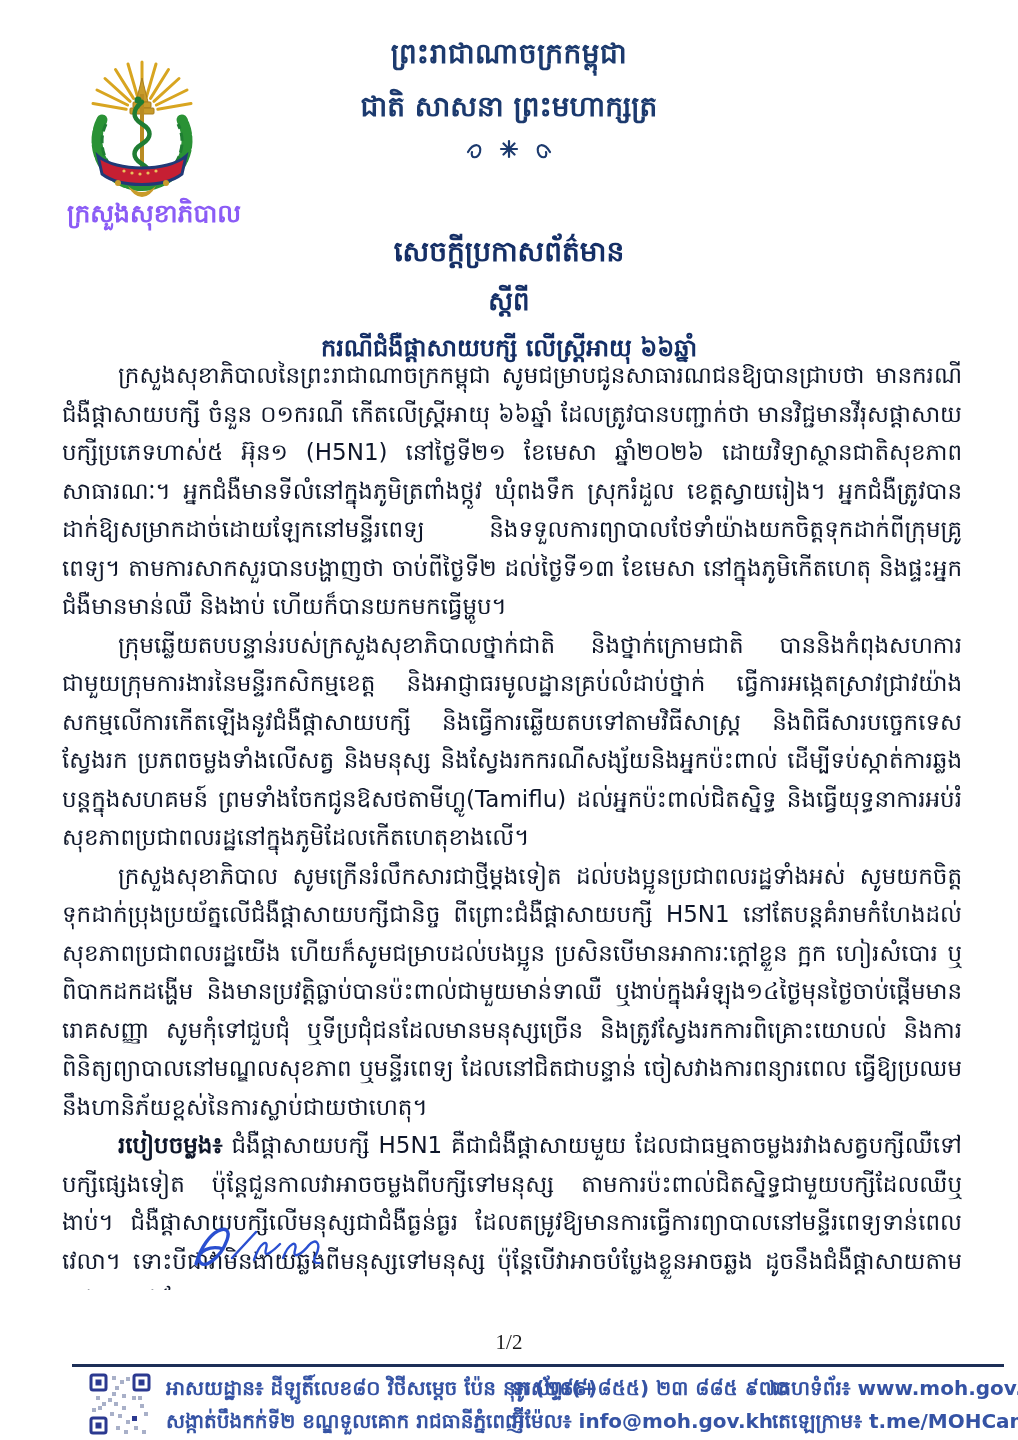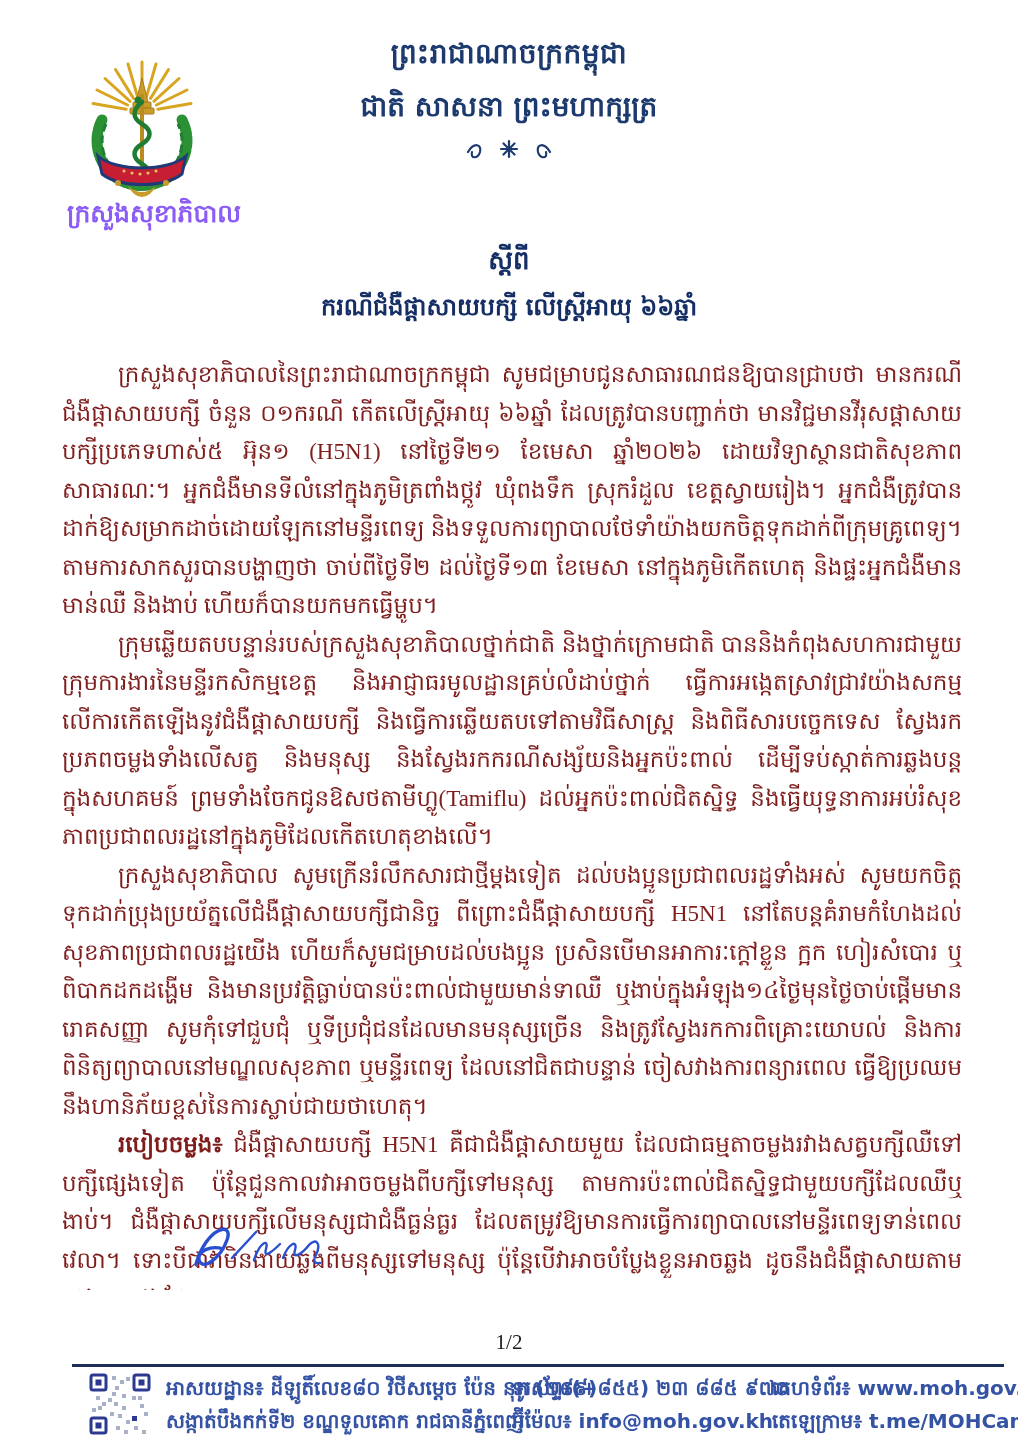--- a/index.html
+++ b/index.html
@@ -20,23 +20,22 @@
     font-size:25px;font-weight:bold;color:#8b5cf6;
   }
   
   .title-block{position:absolute;left:0;right:0;top:234px;text-align:center;color:#152f66;font-weight:bold;}
   .title-1{font-size:28px;}
   .title-2{font-size:26px;margin-top:10px;}
   .title-3{font-size:24px;margin-top:10px;}
   
   .body-block{
     position:absolute;left:62px;right:56px;top:356px;height:934px;overflow:hidden;
-    font-size:23px;line-height:38.5px;color:#7f1d1d;text-align:justify;
+    font-size:23px;line-height:38.5px;color:#0f172a;text-align:justify;
     word-break:break-word;
-    font-family:Liberation Serif, serif;
   }
   .body-block p{margin:0;text-indent:56px;overflow:hidden;}
   .p4-lead{font-weight:bold;}
   
   .signature{position:absolute;left:188px;top:1218px;}
   
   .pagenum{
     position:absolute;left:0;right:0;top:1330px;text-align:center;
     font-family:"Liberation Serif", serif;font-size:21px;color:#1a1a1a;
   }
@@ -110,20 +109,21 @@
           <line x1="45" y1="3" x2="45" y2="19"></line>
             <line x1="37" y1="11" x2="53" y2="11"></line>
           <line x1="39.5" y1="5.5" x2="50.5" y2="16.5"></line>
             <line x1="50.5" y1="5.5" x2="39.5" y2="16.5"></line>
         </g>
       </svg>
     </div>
   </div>
 
   <div class="title-block">
+    <div class="title-1">សេចក្តីប្រកាសព័ត៌មាន</div>
     <div class="title-2">ស្តីពី</div>
     <div class="title-3">ករណីជំងឺផ្តាសាយបក្សី លើស្ត្រីអាយុ ៦៦ឆ្នាំ</div>
   </div>
 
   <div class="body-block">
     <p>ក្រសួងសុខាភិបាលនៃព្រះរាជាណាចក្រកម្ពុជា សូមជម្រាបជូនសាធារណជនឱ្យបានជ្រាបថា មានករណីជំងឺផ្តាសាយបក្សី ចំនួន ០១ករណី កើតលើស្ត្រីអាយុ ៦៦ឆ្នាំ ដែលត្រូវបានបញ្ជាក់ថា មានវិជ្ជមានវីរុសផ្តាសាយបក្សីប្រភេទហាស់៥ អ៊ុន១ (H5N1) នៅថ្ងៃទី២១ ខែមេសា ឆ្នាំ២០២៦ ដោយវិទ្យាស្ថានជាតិសុខភាពសាធារណៈ។ អ្នកជំងឺមានទីលំនៅក្នុងភូមិត្រពាំងថ្កូវ ឃុំពងទឹក ស្រុករំដួល ខេត្តស្វាយរៀង។ អ្នកជំងឺត្រូវបានដាក់ឱ្យសម្រាកដាច់ដោយឡែកនៅមន្ទីរពេទ្យ និងទទួលការព្យាបាលថែទាំយ៉ាងយកចិត្តទុកដាក់ពីក្រុមគ្រូពេទ្យ។ តាមការសាកសួរបានបង្ហាញថា ចាប់ពីថ្ងៃទី២ ដល់ថ្ងៃទី១៣ ខែមេសា នៅក្នុងភូមិកើតហេតុ និងផ្ទះអ្នកជំងឺមានមាន់ឈឺ និងងាប់ ហើយក៏បានយកមកធ្វើម្ហូប។</p>
     <p>ក្រុមឆ្លើយតបបន្ទាន់របស់ក្រសួងសុខាភិបាលថ្នាក់ជាតិ និងថ្នាក់ក្រោមជាតិ បាននិងកំពុងសហការជាមួយក្រុមការងារនៃមន្ទីរកសិកម្មខេត្ត និងអាជ្ញាធរមូលដ្ឋានគ្រប់លំដាប់ថ្នាក់ ធ្វើការអង្កេតស្រាវជ្រាវយ៉ាងសកម្មលើការកើតឡើងនូវជំងឺផ្តាសាយបក្សី និងធ្វើការឆ្លើយតបទៅតាមវិធីសាស្ត្រ និងពិធីសារបច្ចេកទេស ស្វែងរក ប្រភពចម្លងទាំងលើសត្វ និងមនុស្ស និងស្វែងរកករណីសង្ស័យនិងអ្នកប៉ះពាល់ ដើម្បីទប់ស្កាត់ការឆ្លងបន្តក្នុងសហគមន៍ ព្រមទាំងចែកជូនឱសថតាមីហ្លូ(Tamiflu) ដល់អ្នកប៉ះពាល់ជិតស្និទ្ធ និងធ្វើយុទ្ធនាការអប់រំសុខភាពប្រជាពលរដ្ឋនៅក្នុងភូមិដែលកើតហេតុខាងលើ។</p>
     <p>ក្រសួងសុខាភិបាល សូមក្រើនរំលឹកសារជាថ្មីម្តងទៀត ដល់បងប្អូនប្រជាពលរដ្ឋទាំងអស់ សូមយកចិត្តទុកដាក់ប្រុងប្រយ័ត្នលើជំងឺផ្តាសាយបក្សីជានិច្ច ពីព្រោះជំងឺផ្តាសាយបក្សី H5N1 នៅតែបន្តគំរាមកំហែងដល់សុខភាពប្រជាពលរដ្ឋយើង ហើយក៏សូមជម្រាបដល់បងប្អូន ប្រសិនបើមានអាការៈក្តៅខ្លួន ក្អក ហៀរសំបោរ ឬពិបាកដកដង្ហើម និងមានប្រវត្តិធ្លាប់បានប៉ះពាល់ជាមួយមាន់ទាឈឺ ឬងាប់ក្នុងអំឡុង១៤ថ្ងៃមុនថ្ងៃចាប់ផ្តើមមានរោគសញ្ញា សូមកុំទៅជួបជុំ ឬទីប្រជុំជនដែលមានមនុស្សច្រើន និងត្រូវស្វែងរកការពិគ្រោះយោបល់ និងការពិនិត្យព្យាបាលនៅមណ្ឌលសុខភាព ឬមន្ទីរពេទ្យ ដែលនៅជិតជាបន្ទាន់ ចៀសវាងការពន្យារពេល ធ្វើឱ្យប្រឈមនឹងហានិភ័យខ្ពស់នៃការស្លាប់ជាយថាហេតុ។</p>
     <p><span class="p4-lead">របៀបចម្លង៖</span><span> ជំងឺផ្តាសាយបក្សី H5N1 គឺជាជំងឺផ្តាសាយមួយ ដែលជាធម្មតាចម្លងរវាងសត្វបក្សីឈឺទៅបក្សីផ្សេងទៀត ប៉ុន្តែជួនកាលវាអាចចម្លងពីបក្សីទៅមនុស្ស តាមការប៉ះពាល់ជិតស្និទ្ធជាមួយបក្សីដែលឈឺឬងាប់។ ជំងឺផ្តាសាយបក្សីលើមនុស្សជាជំងឺធ្ងន់ធ្ងរ ដែលតម្រូវឱ្យមានការធ្វើការព្យាបាលនៅមន្ទីរពេទ្យទាន់ពេលវេលា។ ទោះបីជាវាមិនងាយឆ្លងពីមនុស្សទៅមនុស្ស ប៉ុន្តែបើវាអាចបំប្លែងខ្លួនអាចឆ្លង ដូចនឹងជំងឺផ្តាសាយតាមរដូវកាលផងដែរ។</span></p>
   </div>

